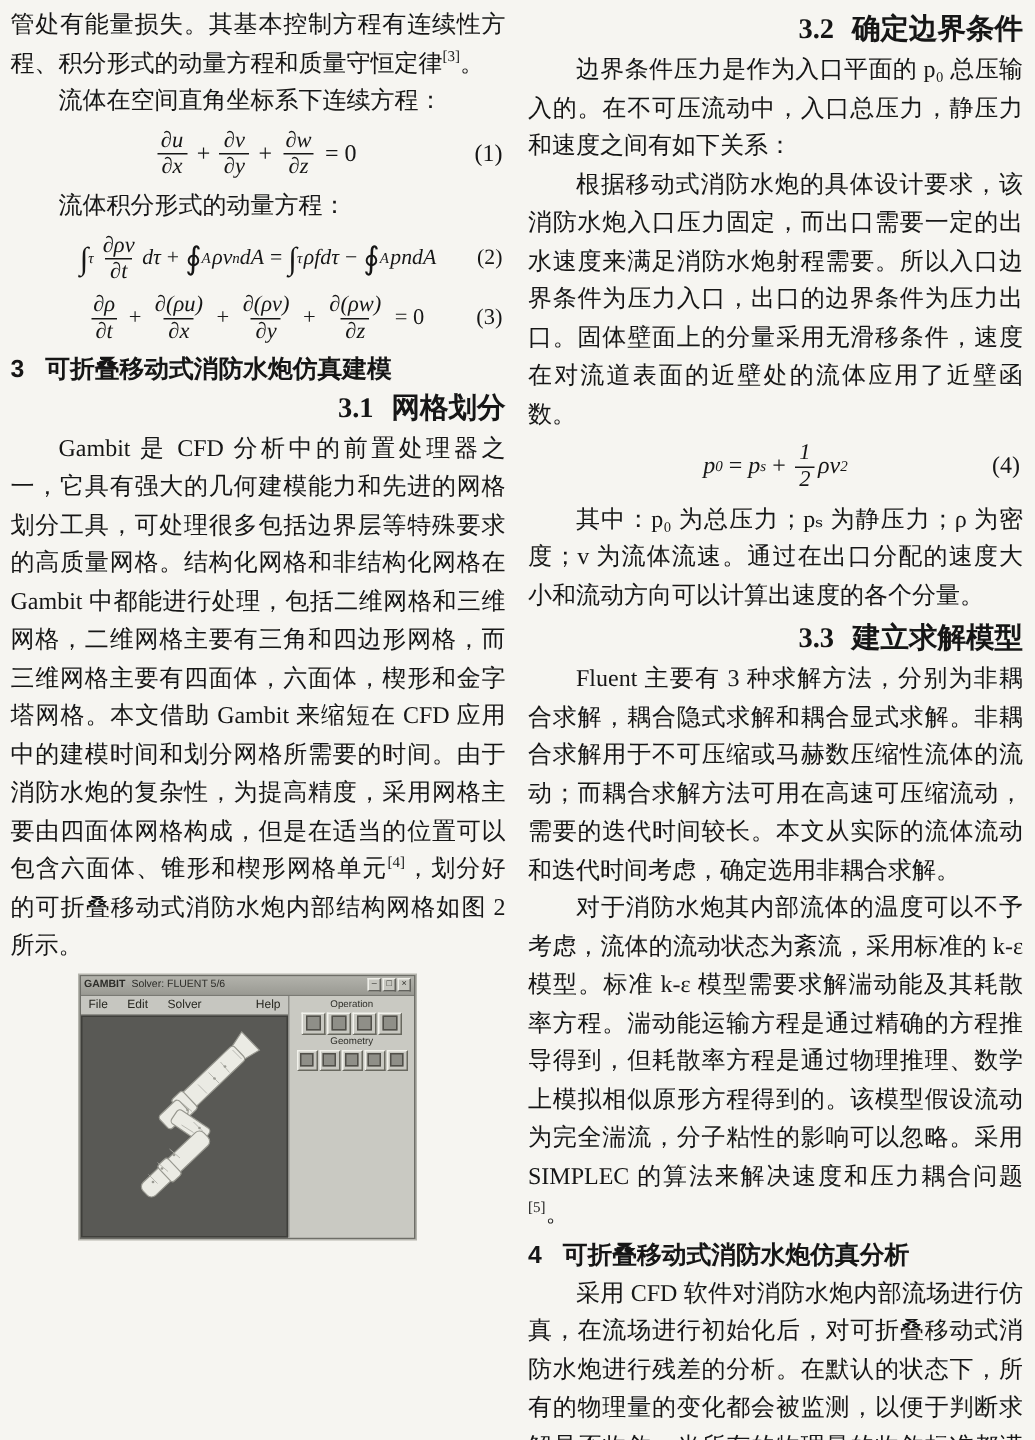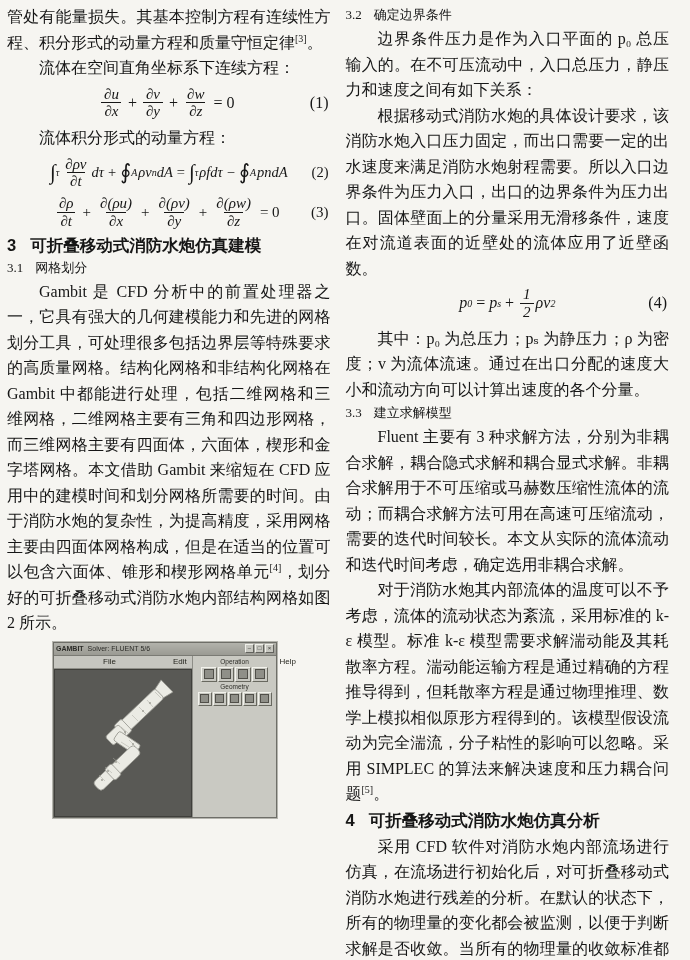--- a/index.html
+++ b/index.html
@@ -1,35 +1,35 @@
 <!DOCTYPE html>
 <html><head>
 <meta charset="utf-8">
 <style>
   html,body{margin:0;padding:0;}
   body{
     width:690px;height:960px;overflow:hidden;
     background:#f6f5f1;color:#161616;
     font-family:"Liberation Serif","DejaVu Serif",serif;
   }
-  .page{display:flex;gap:15px;padding:4px 21px 0 7px;box-sizing:border-box;width:690px;height:960px;}
+  .page{display:flex;gap:15px;padding:4px 8px 0 7px;box-sizing:border-box;width:690px;height:960px;}
   .col{width:330px;}
   p.body{
     font-size:16px;line-height:25.5px;text-align:justify;margin:0;
     text-indent:2em;
   }
   p.noindent{text-indent:0;}
   sup.ref{font-size:10px;line-height:0;}
   .sec-head{
     font-family:Liberation Sans, sans-serif;
     font-size:16.5px;font-weight:bold;margin:3px 0 2px 0;
   }
   .sec-head .sec-num{margin-right:14px;}
   .subsec-head{
-    font-size:13px;font-weight:normal;margin:2px 0;
+    font-size:19px;font-weight:bold;margin:2px 0;text-align:right;
   }
   .subsec-head .sec-num{margin-right:12px;}
   .equation{
     position:relative;display:flex;align-items:center;justify-content:center;
     font-style:italic;font-size:16px;margin:5px 0;min-height:34px;
   }
   .equation .eq-tag{position:absolute;right:2px;font-style:normal;}
   .frac{display:inline-flex;flex-direction:column;align-items:center;margin:0 2px;}
   .frac span{line-height:1.12;padding:0 3px;font-size:15px;white-space:nowrap;}
   .frac .den{border-top:1.2px solid #161616;}
@@ -59,21 +59,21 @@
     width:9px;height:9px;box-sizing:border-box;background:#c6c6bf;
     border:1px solid;border-color:#efefe9 #62625d #62625d #efefe9;
     font-size:6px;line-height:6px;text-align:center;color:#33332f;
   }
   .gbody{display:flex;}
   .gleft{width:138px;display:flex;flex-direction:column;}
   .gmenu{
     height:12px;background:#c6c6c0;border-bottom:1px solid #8e8e88;
     display:flex;align-items:center;padding:0 5px;font-size:8px;color:#26261f;
   }
-  .gmenu .mi{margin-right:13px;margin-left:44px;}
+  .gmenu .mi{margin-right:13px;}
   .gmenu .mi-help{margin-left:auto;margin-right:0;}
   .gview{height:148px;background:#595955;border:1px solid #3f3f3b;box-sizing:border-box;}
   .panel-label{font-size:6.5px;color:#2e2e29;text-align:center;line-height:8px;white-space:nowrap;}
   .gpanel{
     flex:1;border-left:1px solid #8e8e88;background:#c9c9c2;
     display:flex;flex-direction:column;align-items:center;
     padding:2px 1px;box-sizing:border-box;
   }
   .btnrow{display:flex;gap:1px;justify-content:center;margin:1px 0;}
   .btn3d{

